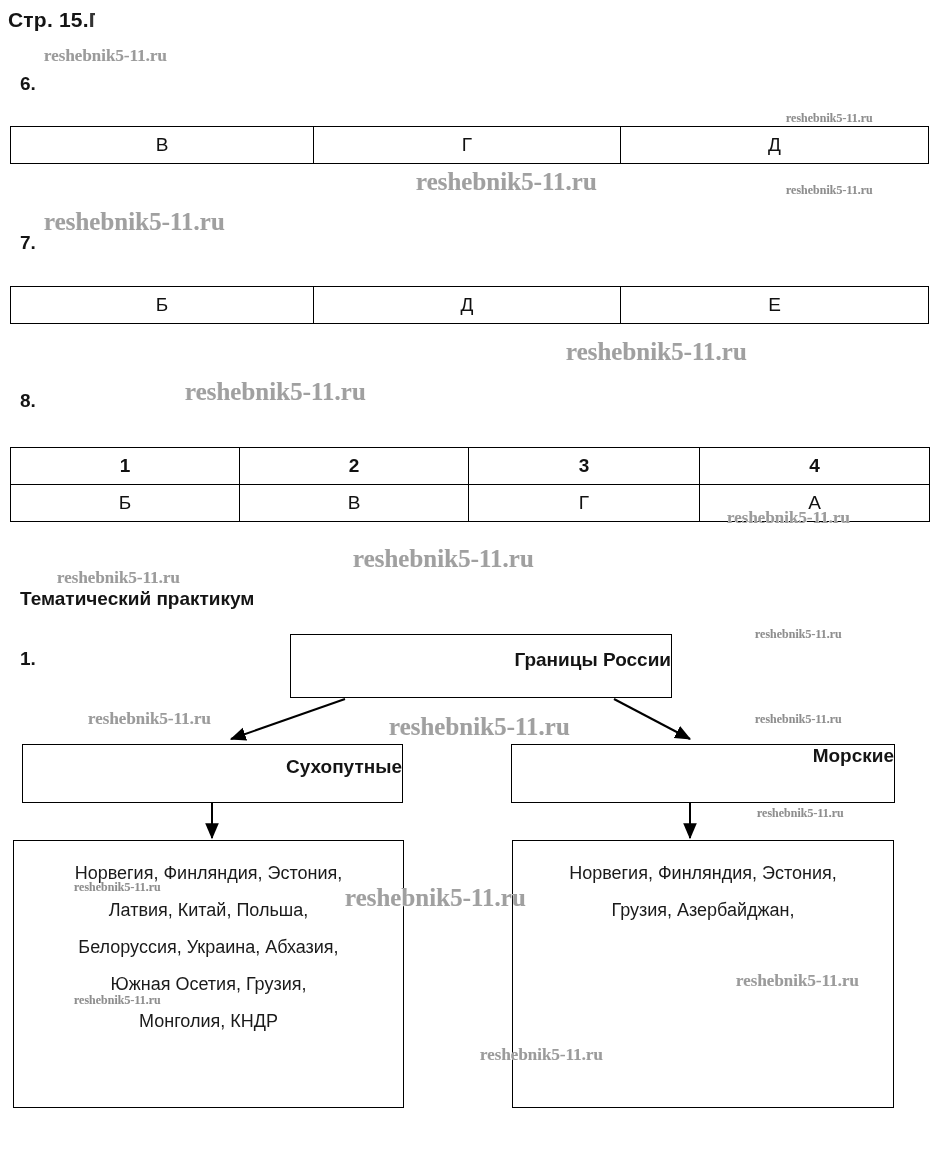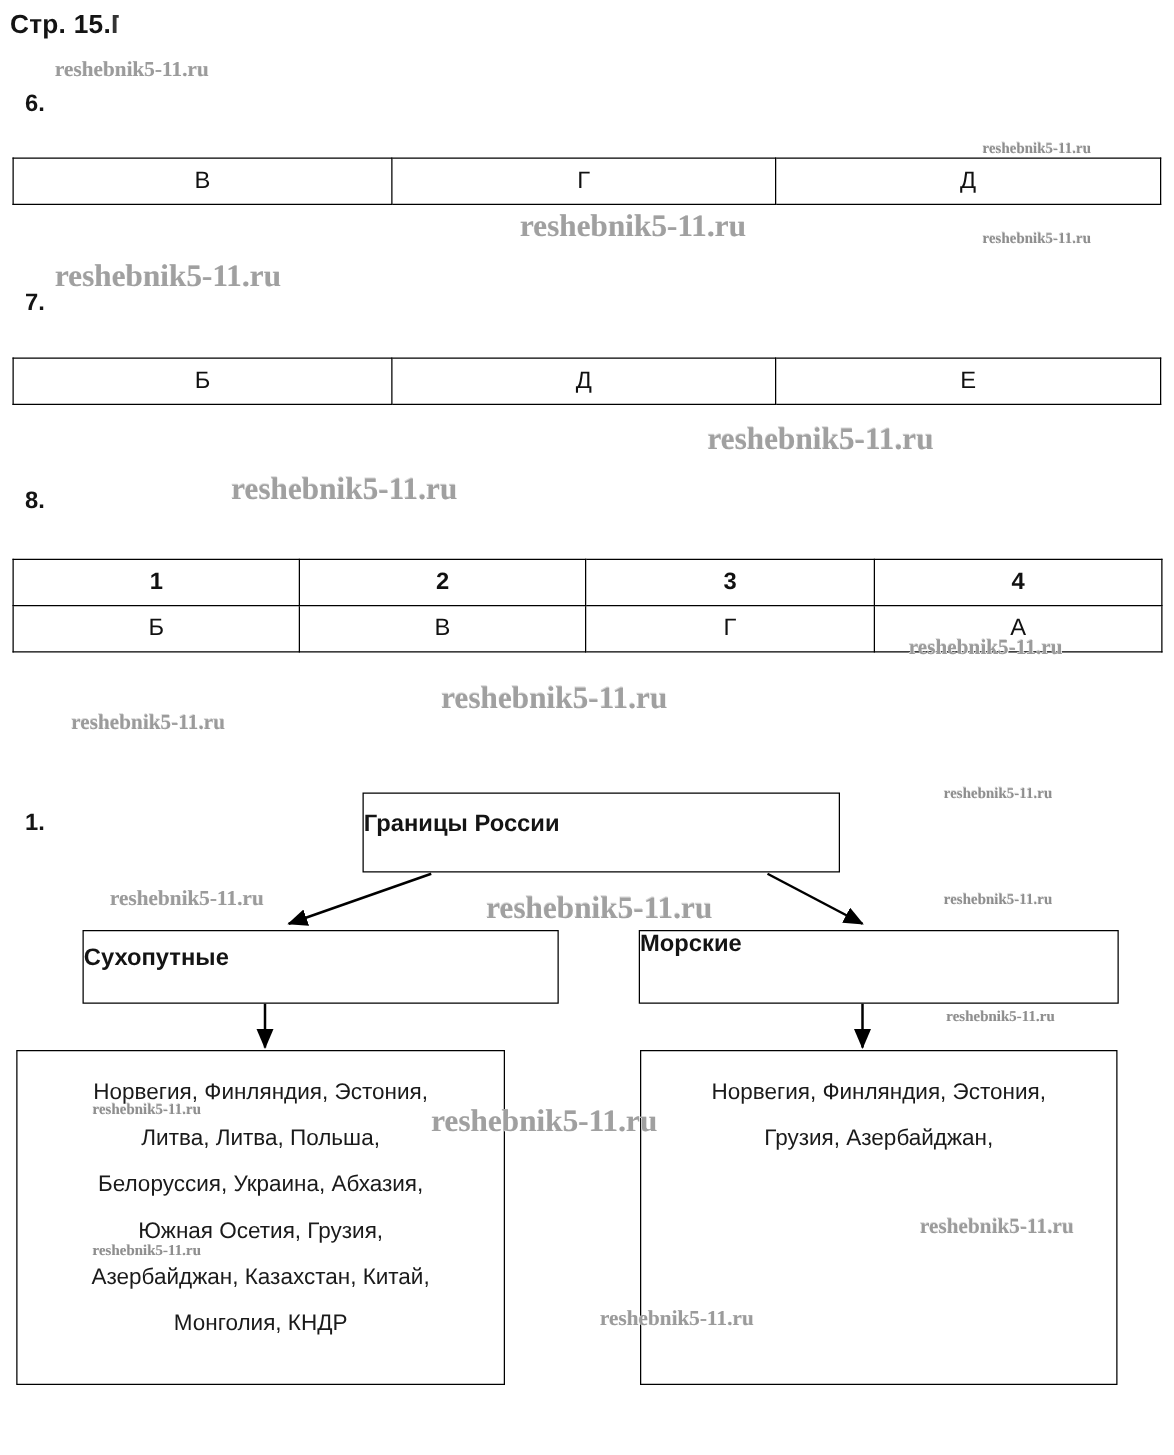--- a/index.html
+++ b/index.html
@@ -70,21 +70,21 @@
 
   
   .node {
     position: absolute;
     border: 1.6px solid #000000;
     background: transparent;
     box-sizing: border-box;
   }
   .node .node-label {
     display: block;
-    text-align: left;
+    text-align: right;
     font-size: 19px;
     font-weight: bold;
     white-space: nowrap;
   }
   .leaf-lines {
     position: absolute;
     left: 0;
     right: 0;
     top: 14px;
     text-align: center;
@@ -161,20 +161,21 @@
     </tr>
     <tr>
       <td>Б</td>
       <td>В</td>
       <td>Г</td>
       <td>А</td>
     </tr>
   </tbody>
     </table>
 
+  <div class="section-title" style="top:588px;">Тематический практикум</div>
 
   <div class="task-num" style="top:648px;">1.</div>
 
   <svg class="connectors" viewBox="0 0 939 1164">
     <defs>
       <marker id="arrowhead" markerWidth="9" markerHeight="9" refX="7.4" refY="3.4" orient="auto" markerUnits="strokeWidth">
         <path d="M0,0 L8,3.4 L0,6.8 z" fill="#000000"></path>
       </marker>
     </defs>
 
@@ -184,35 +185,34 @@
 
     <line x1="212" y1="803" x2="212" y2="838" stroke="#000000" stroke-width="2" marker-end="url(#arrowhead)"></line>
 
     <line x1="690" y1="803" x2="690" y2="838" stroke="#000000" stroke-width="2" marker-end="url(#arrowhead)"></line>
   </svg>
 
   <div class="node" style="left:290px; top:634px; width:382px; height:64px;">
     <span class="node-label" style="margin-top:14px;">Границы России</span>
   </div>
 
-  <div class="node" style="left:22px; top:744px; width:381px; height:59px;margin-left:44px;">
+  <div class="node" style="left:22px; top:744px; width:381px; height:59px;">
     <span class="node-label" style="margin-top:11px;">Сухопутные</span>
   </div>
 
   <div class="node" style="left:511px; top:744px; width:384px; height:59px;">
     <span class="node-label" style="">Морские</span>
   </div>
 
   <div class="node leaf" style="left:13px; top:840px; width:391px; height:268px;">
     <div class="leaf-lines">
       <div>Норвегия, Финляндия, Эстония,</div>
-      <div>Литва, Литва, Польша,</div>
+      <div>Латвия, Китай, Польша,</div>
       <div>Белоруссия, Украина, Абхазия,</div>
       <div>Южная Осетия, Грузия,</div>
-      <div>Азербайджан, Казахстан, Китай,</div>
       <div>Монголия, КНДР</div>
     </div>
   </div>
 
   <div class="node leaf" style="left:512px; top:840px; width:382px; height:268px;">
     <div class="leaf-lines">
       <div>Норвегия, Финляндия, Эстония,</div>
       <div>Грузия, Азербайджан,</div>
     </div>
   </div>

